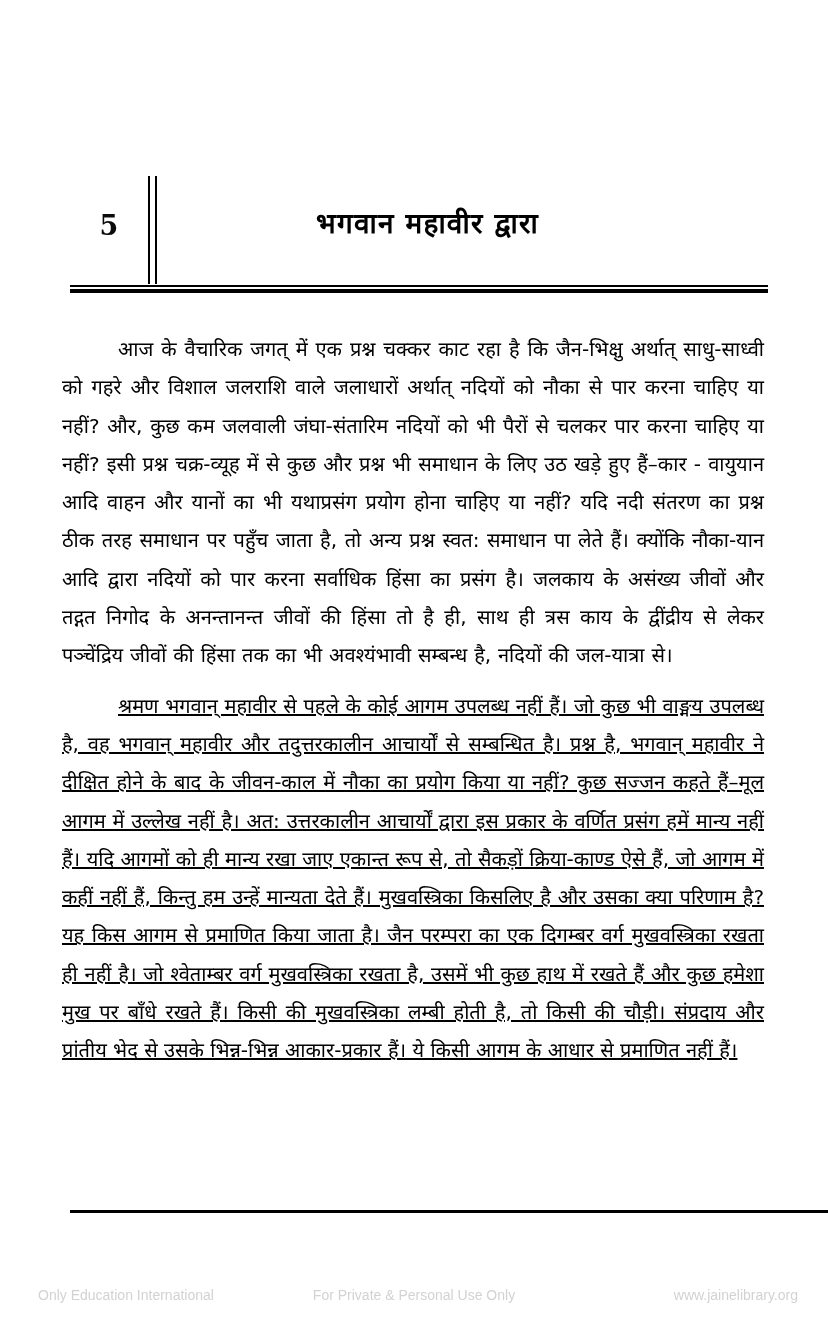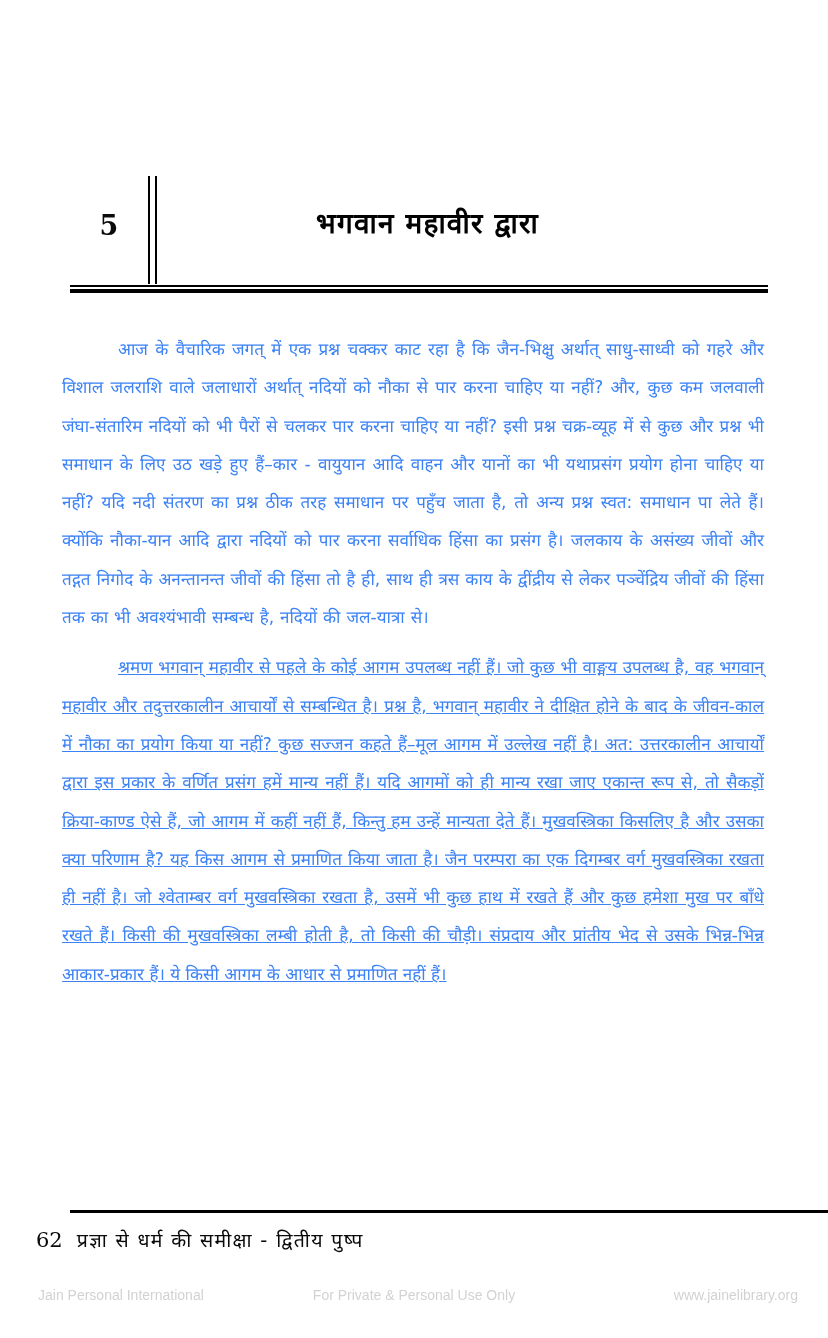--- a/index.html
+++ b/index.html
@@ -88,28 +88,28 @@
 
   
   .body-text {
     position: absolute;
     left: 62px;
     top: 330px;
     width: 706px;
   }
   .para {
     font-family: "DejaVu Sans", sans-serif;
-    font-size: 17px;
+    font-size: 20px;
     line-height: 38.3px;
     text-align: justify;
     text-justify: inter-word;
     word-spacing: 0.5px;
     margin: 0 4px 12px 0;
     text-indent: 56px;
-    color: #3b82f6;
+    color: #000000;
   }
   .para:last-child { margin-bottom: 0; text-decoration: underline; }
   .para.tight { word-spacing: 0px; }
 
   
   .footer-rule {
     position: absolute;
     left: 70px;
     top: 1210px;
     width: 758px;
@@ -173,24 +173,20 @@
     <div class="gap"></div>
     <div class="thick"></div>
   </div>
 
   <div class="body-text">
     <p class="para">आज के वैचारिक जगत् में एक प्रश्न चक्कर काट रहा है कि जैन-भिक्षु अर्थात् साधु-साध्वी को गहरे और विशाल जलराशि वाले जलाधारों अर्थात् नदियों को नौका से पार करना चाहिए या नहीं? और, कुछ कम जलवाली जंघा-संतारिम नदियों को भी पैरों से चलकर पार करना चाहिए या नहीं? इसी प्रश्न चक्र-व्यूह में से कुछ और प्रश्न भी समाधान के लिए उठ खड़े हुए हैं–कार - वायुयान आदि वाहन और यानों का भी यथाप्रसंग प्रयोग होना चाहिए या नहीं? यदि नदी संतरण का प्रश्न ठीक तरह समाधान पर पहुँच जाता है, तो अन्य प्रश्न स्वत: समाधान पा लेते हैं। क्योंकि नौका-यान आदि द्वारा नदियों को पार करना सर्वाधिक हिंसा का प्रसंग है। जलकाय के असंख्य जीवों और तद्गत निगोद के अनन्तानन्त जीवों की हिंसा तो है ही, साथ ही त्रस काय के द्वींद्रीय से लेकर पञ्चेंद्रिय जीवों की हिंसा तक का भी अवश्यंभावी सम्बन्ध है, नदियों की जल-यात्रा से।</p>
     <p class="para tight">श्रमण भगवान् महावीर से पहले के कोई आगम उपलब्ध नहीं हैं। जो कुछ भी वाङ्मय उपलब्ध है, वह भगवान् महावीर और तदुत्तरकालीन आचार्यों से सम्बन्धित है। प्रश्न है, भगवान् महावीर ने दीक्षित होने के बाद के जीवन-काल में नौका का प्रयोग किया या नहीं? कुछ सज्जन कहते हैं–मूल आगम में उल्लेख नहीं है। अत: उत्तरकालीन आचार्यों द्वारा इस प्रकार के वर्णित प्रसंग हमें मान्य नहीं हैं। यदि आगमों को ही मान्य रखा जाए एकान्त रूप से, तो सैकड़ों क्रिया-काण्ड ऐसे हैं, जो आगम में कहीं नहीं हैं, किन्तु हम उन्हें मान्यता देते हैं। मुखवस्त्रिका किसलिए है और उसका क्या परिणाम है? यह किस आगम से प्रमाणित किया जाता है। जैन परम्परा का एक दिगम्बर वर्ग मुखवस्त्रिका रखता ही नहीं है। जो श्वेताम्बर वर्ग मुखवस्त्रिका रखता है, उसमें भी कुछ हाथ में रखते हैं और कुछ हमेशा मुख पर बाँधे रखते हैं। किसी की मुखवस्त्रिका लम्बी होती है, तो किसी की चौड़ी। संप्रदाय और प्रांतीय भेद से उसके भिन्न-भिन्न आकार-प्रकार हैं। ये किसी आगम के आधार से प्रमाणित नहीं हैं।</p>
   </div>
 
   <div class="footer-rule"></div>
-  <div class="footer-line">
-    <span class="footer-page-number">62</span>
-    <span class="footer-book-title">प्रज्ञा से धर्म की समीक्षा - द्वितीय पुष्प</span>
-  </div>
 
   <div class="watermark">
-    <span class="wm-left">Jain Personal International</span>
+    <span class="wm-left">Only Education International</span>
     <span class="wm-center">For Private &amp; Personal Use Only</span>
     <span class="wm-right">www.jainelibrary.org</span>
   </div>
 
 </div>
 
 </body></html>

